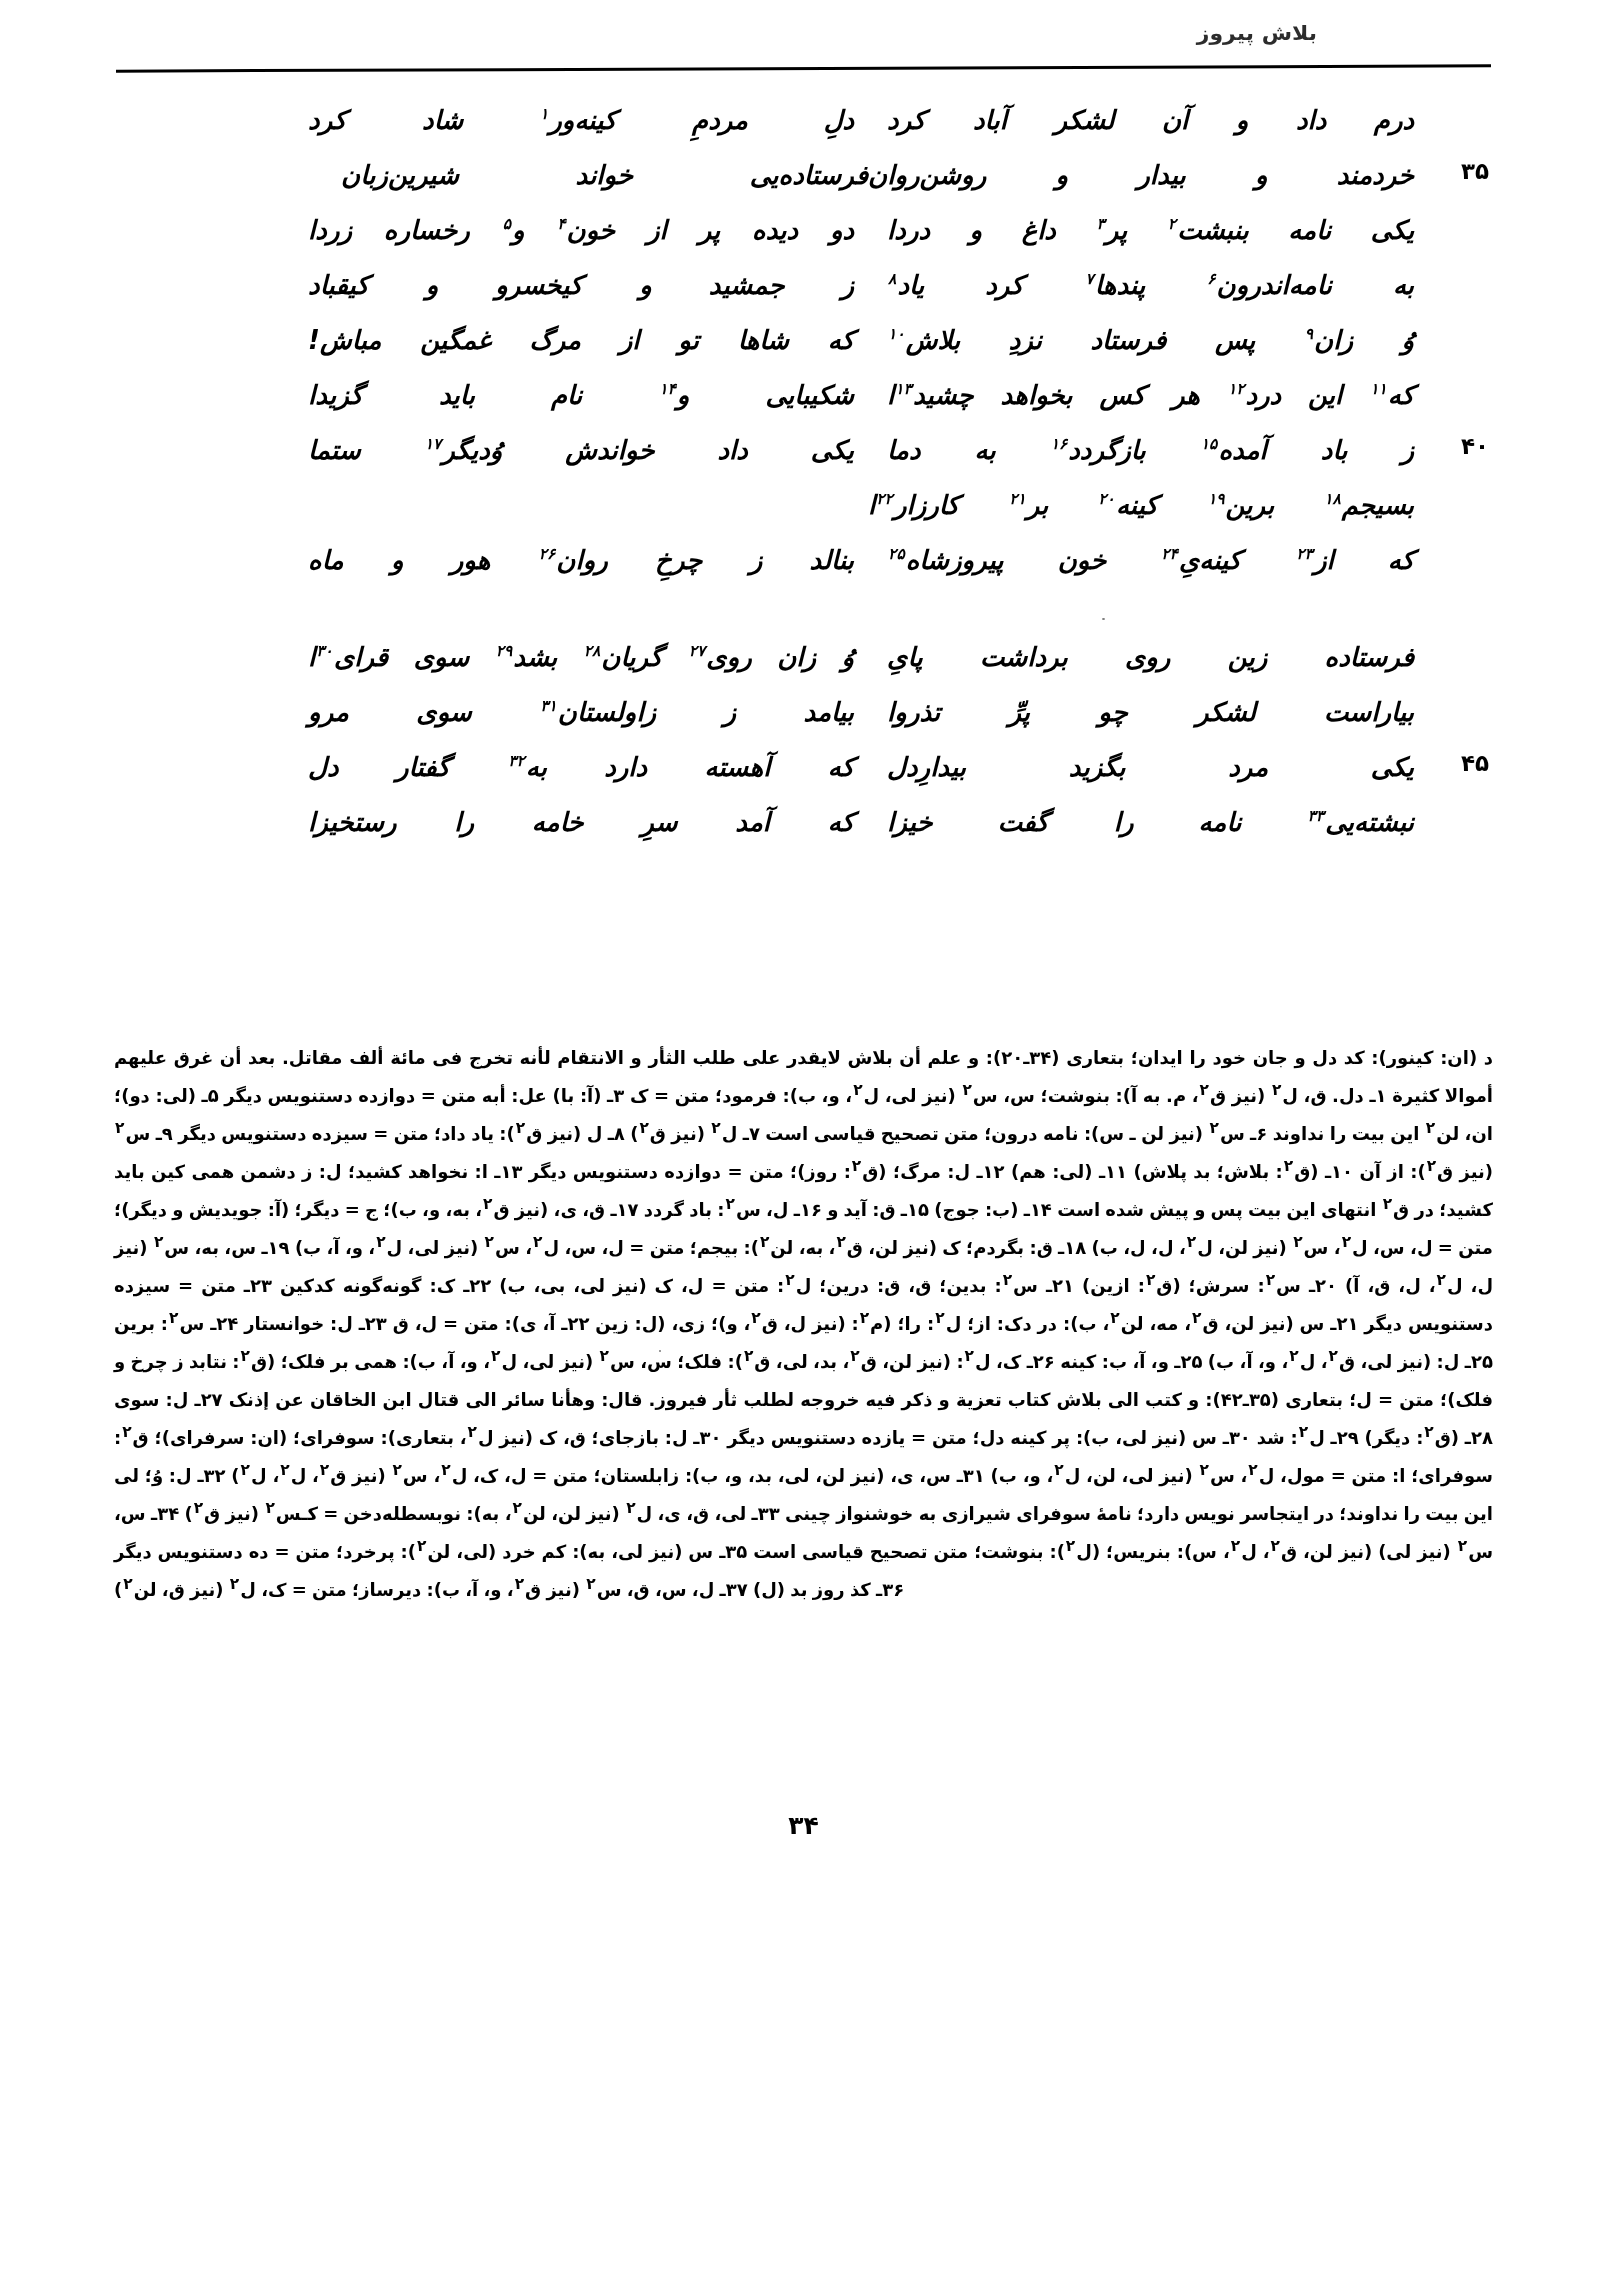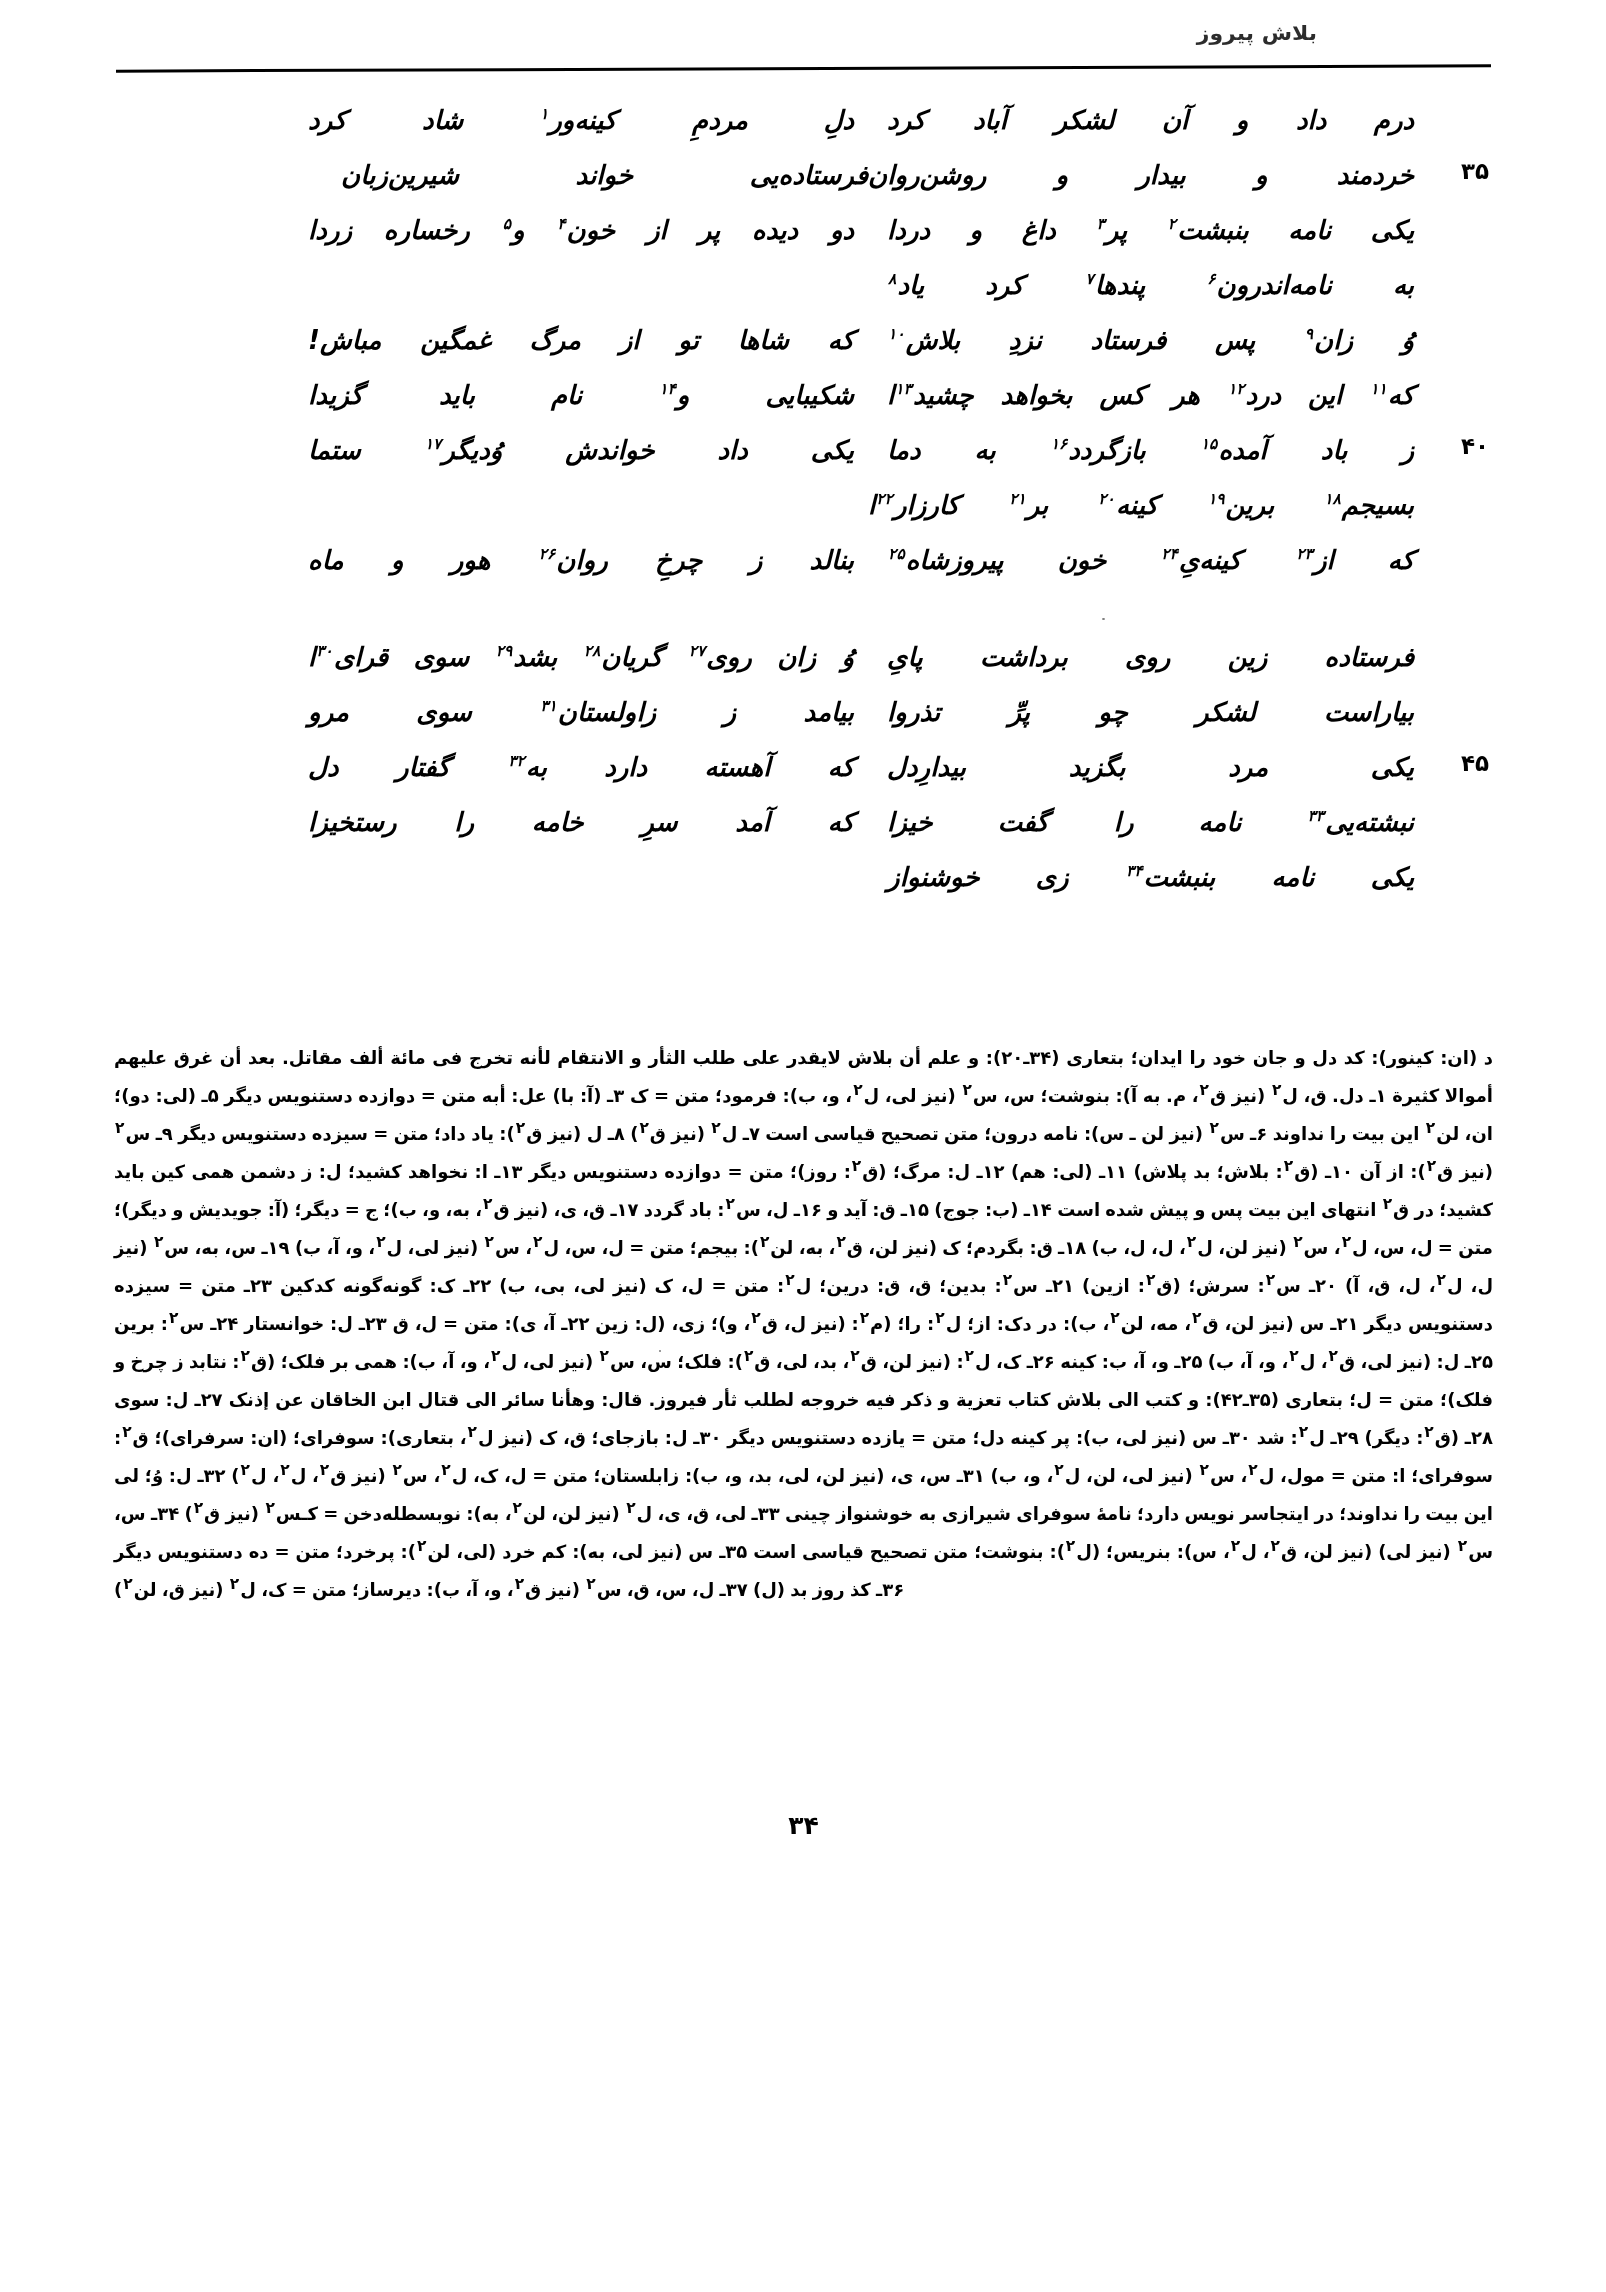--- a/index.html
+++ b/index.html
@@ -153,20 +153,21 @@
           <div class="hemistich h1">فرستاده‌یی خواند شیرین‌زبان</div>
         </div>
         <div class="vline">
           <div class="num-gutter"></div>
           <div class="hemistich h1">یکی نامه بنبشت<sup>۲</sup> پر<sup>۳</sup> داغ و دردا</div>
           <div class="hemistich h2">دو دیده پر از خون<sup>۴</sup> و<sup>۵</sup> رخساره زردا</div>
         </div>
         <div class="vline">
           <div class="num-gutter"></div>
           <div class="hemistich h1">به نامه‌اندرون<sup>۶</sup> پندها<sup>۷</sup> کرد یاد<sup>۸</sup></div>
+          <div class="hemistich h2">ز جمشید و کیخسرو و کیقباد</div>
         </div>
         <div class="vline">
           <div class="num-gutter"></div>
           <div class="hemistich h1">وُ زان<sup>۹</sup> پس فرستاد نزدِ بلاش<sup>۱۰</sup></div>
           <div class="hemistich h2">که شاها تو از مرگ غمگین مباش!</div>
         </div>
         <div class="vline">
           <div class="num-gutter"></div>
           <div class="hemistich h1">که<sup>۱۱</sup> این درد<sup>۱۲</sup> هر کس بخواهد چشید<sup>۱۳</sup>ا</div>
           <div class="hemistich h2">شکیبایی و<sup>۱۴</sup> نام باید گزیدا</div>
@@ -202,21 +203,20 @@
           <div class="hemistich h1">یکی مرد بگزید بیدارِدل</div>
           <div class="hemistich h2">که آهسته دارد به<sup>۳۲</sup> گفتار دل</div>
         </div>
         <div class="vline">
           <div class="num-gutter"></div>
           <div class="hemistich h1">نبشته‌یی<sup>۳۳</sup> نامه را گفت خیزا</div>
           <div class="hemistich h2">که آمد سرِ خامه را رستخیزا</div>
         </div>
         <div class="vline">
           <div class="num-gutter"></div>
-          <div class="hemistich h1">یکی نامه بنبشت<sup>۳۴</sup> زی خوشنواز</div>
         </div>
       </div>
     </div>
 
   <div class="apparatus">
       <p class="last">د (ان: كينور): كد دل و جان خود را ايدان؛ بتعارى (۳۴ـ۲۰): و علم أن بلاش لایقدر علی طلب الثأر و الانتقام لأنه تخرج فی مائة ألف مقاتل. بعد أن غرق علیهم أموالا كثیرة  ۱ـ دل. ق، ل<sup>۲</sup> (نیز ق<sup>۲</sup>، م. به آ): بنوشت؛ س، س<sup>۲</sup> (نیز لى، ل<sup>۲</sup>، و، ب): فرمود؛ متن = ک  ۳ـ (آ: با) عل: أبه متن = دوازده دستنویس دیگر  ۵ـ (لى: دو)؛ ان، لن<sup>۲</sup> این بیت را نداوند  ۶ـ س<sup>۲</sup> (نیز لن ـ س): نامه درون؛ متن تصحیح قیاسی است  ۷ـ ل<sup>۲</sup> (نیز ق<sup>۲</sup>)  ۸ـ ل (نیز ق<sup>۲</sup>): یاد داد؛ متن = سیزده دستنویس دیگر  ۹ـ س<sup>۲</sup> (نیز ق<sup>۲</sup>): از آن  ۱۰ـ (ق<sup>۲</sup>: بلاش؛ بد پلاش)  ۱۱ـ (لى: هم)  ۱۲ـ ل: مرگ؛ (ق<sup>۲</sup>: روز)؛ متن = دوازده دستنویس دیگر  ۱۳ـ ا: نخواهد کشید؛ ل: ز دشمن همی کین باید کشید؛ در ق<sup>۲</sup> انتهای این بیت پس و پیش شده است  ۱۴ـ (ب: جوج)  ۱۵ـ ق: آید و  ۱۶ـ ل، س<sup>۲</sup>: باد گردد  ۱۷ـ ق، ی، (نیز ق<sup>۲</sup>، به، و، ب)؛ ج = دیگر؛ (آ: جویدیش و دیگر)؛ متن = ل، س، ل<sup>۲</sup>، س<sup>۲</sup> (نیز لن، ل<sup>۲</sup>، ل، ل، ب)  ۱۸ـ ق: بگردم؛ ک (نیز لن، ق<sup>۲</sup>، به، لن<sup>۲</sup>): بیجم؛ متن = ل، س، ل<sup>۲</sup>، س<sup>۲</sup> (نیز لى، ل<sup>۲</sup>، و، آ، ب)  ۱۹ـ س، به، س<sup>۲</sup> (نیز ل، ل<sup>۲</sup>، ل، ق، آ)  ۲۰ـ س<sup>۲</sup>: سرش؛ (ق<sup>۲</sup>: ازین)  ۲۱ـ س<sup>۲</sup>: بدین؛ ق، ق: درین؛ ل<sup>۲</sup>: متن = ل، ک (نیز لى، بى، ب)  ۲۲ـ ک: گونه‌گونه کدکین  ۲۳ـ متن = سیزده دستنویس دیگر  ۲۱ـ س (نیز لن، ق<sup>۲</sup>، مه، لن<sup>۲</sup>، ب): در دک: از؛ ل<sup>۲</sup>: را؛ (م<sup>۲</sup>: (نیز ل، ق<sup>۲</sup>، و)؛ زی، (ل: زین  ۲۲ـ آ، ی): متن = ل، ق  ۲۳ـ ل: خوانستار  ۲۴ـ س<sup>۲</sup>: برین  ۲۵ـ ل: (نیز لى، ق<sup>۲</sup>، ل<sup>۲</sup>، و، آ، ب)  ۲۵ـ و، آ، ب: کینه  ۲۶ـ ک، ل<sup>۲</sup>: (نیز لن، ق<sup>۲</sup>، بد، لى، ق<sup>۲</sup>): فلک؛ س، س<sup>۲</sup> (نیز لى، ل<sup>۲</sup>، و، آ، ب): همی بر فلک؛ (ق<sup>۲</sup>: نتابد ز چرخ و فلک)؛ متن = ل؛ بتعارى (۳۵ـ۴۲): و كتب الى بلاش کتاب تعزیة و ذکر فیه خروجه لطلب ثأر فیروز. قال: وهأنا سائر الى قتال ابن الخاقان عن إذنک  ۲۷ـ ل: سوی  ۲۸ـ (ق<sup>۲</sup>: دیگر)  ۲۹ـ ل<sup>۲</sup>: شد  ۳۰ـ س (نیز لى، ب): پر کینه دل؛ متن = یازده دستنویس دیگر  ۳۰ـ ل: بازجای؛ ق، ک (نیز ل<sup>۲</sup>، بتعارى): سوفرای؛ (ان: سرفرای)؛ ق<sup>۲</sup>: سوفرای؛ ا: متن = مول، ل<sup>۲</sup>، س<sup>۲</sup> (نیز لى، لن، ل<sup>۲</sup>، و، ب)  ۳۱ـ س، ی، (نیز لن، لى، بد، و، ب): زابلستان؛ متن = ل، ک، ل<sup>۲</sup>، س<sup>۲</sup> (نیز ق<sup>۲</sup>، ل<sup>۲</sup>، ل<sup>۲</sup>)  ۳۲ـ ل: وُ؛ لى این بیت را نداوند؛ در ایتجاسر نویس دارد؛ نامهٔ سوفرای شیرازی به خوشنواز چینی  ۳۳ـ لى، ق، ی، ل<sup>۲</sup> (نیز لن، لن<sup>۲</sup>، به): نوبسطله‌دخن = کـس<sup>۲</sup> (نیز ق<sup>۲</sup>)  ۳۴ـ س، س<sup>۲</sup> (نیز لى) (نیز لن، ق<sup>۲</sup>، ل<sup>۲</sup>، س): بنریس؛ (ل<sup>۲</sup>): بنوشت؛ متن تصحیح قیاسی است  ۳۵ـ س (نیز لى، به): کم خرد (لى، لن<sup>۲</sup>): پرخرد؛ متن = ده دستنویس دیگر  ۳۶ـ کذ روز بد (ل)  ۳۷ـ ل، س، ق، س<sup>۲</sup> (نیز ق<sup>۲</sup>، و، آ، ب): دیرساز؛ متن = ک، ل<sup>۲</sup> (نیز ق، لن<sup>۲</sup>)</p>
     </div>
 
   <div class="folio">۳۴</div>
 

